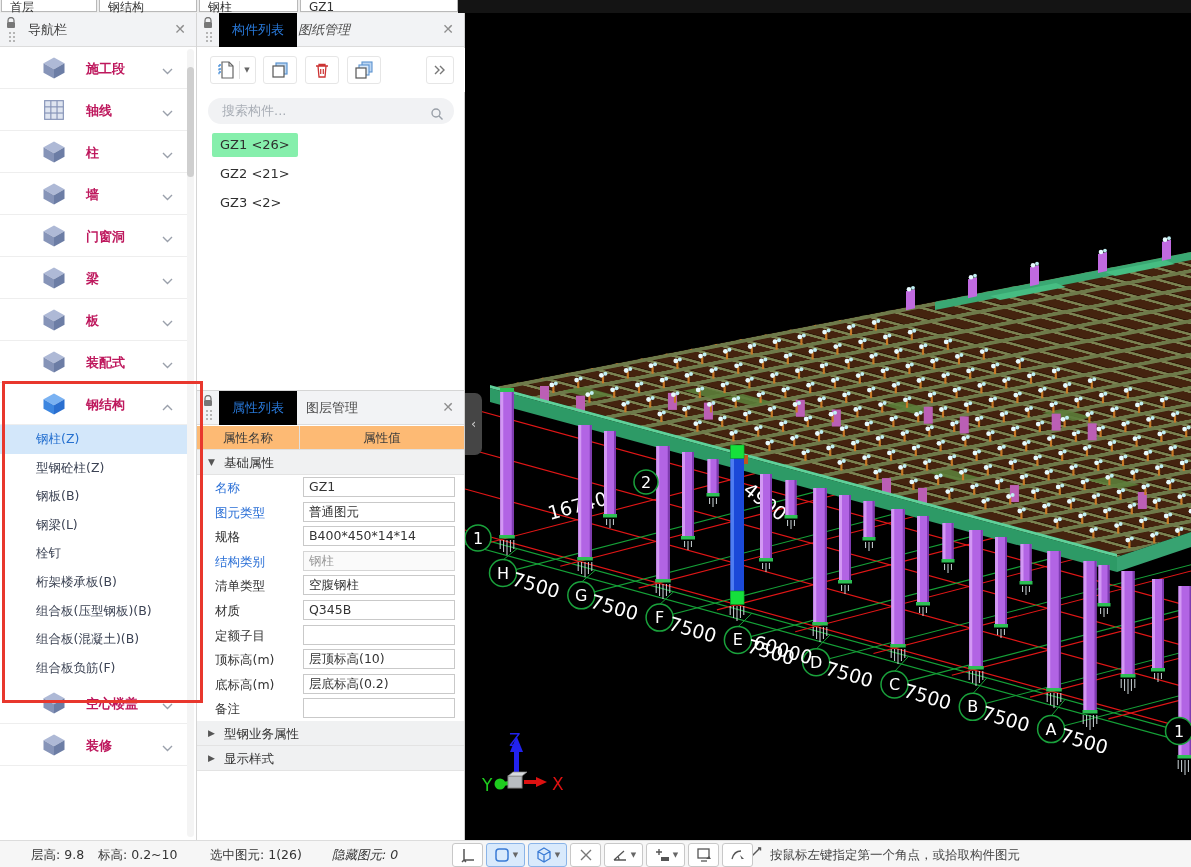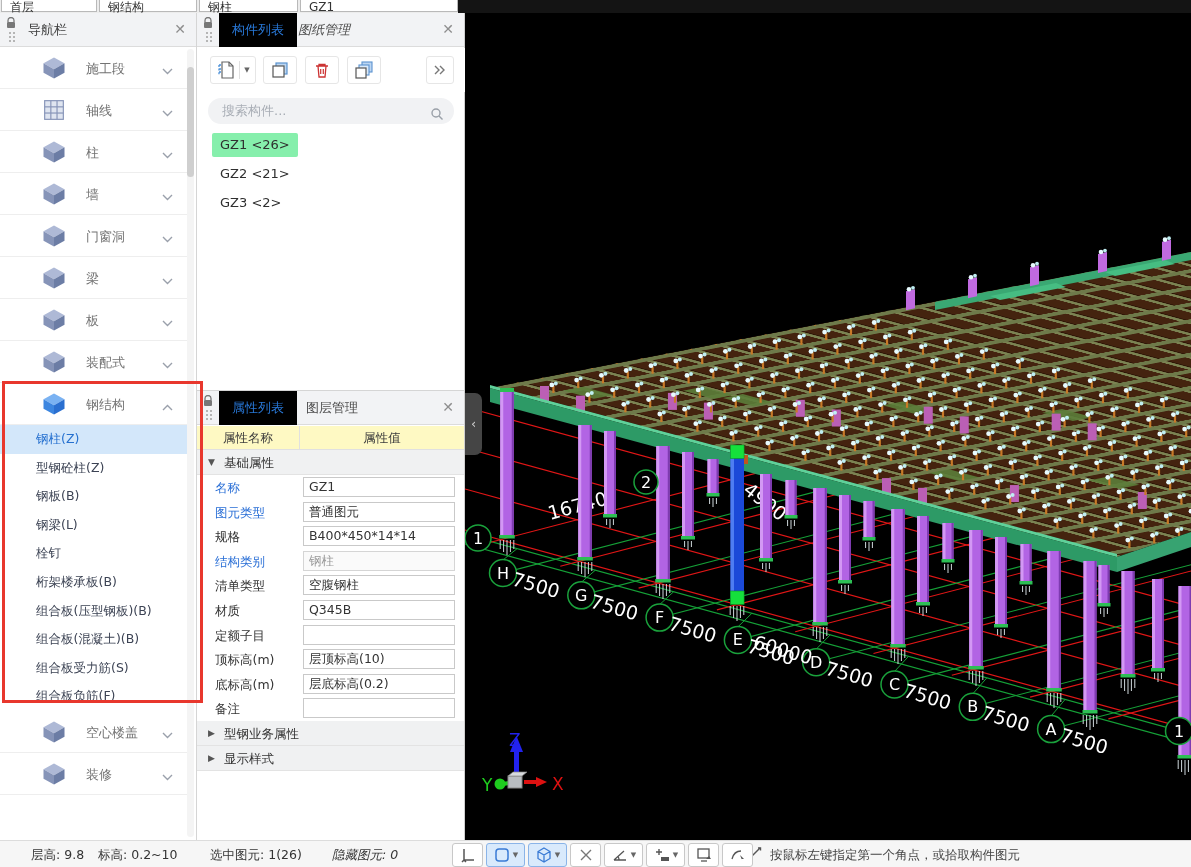--- a/index.html
+++ b/index.html
@@ -20,42 +20,42 @@
     background-image:radial-gradient(circle,#b5b5b5 1.1px,transparent 1.2px); background-size:4px 4px; }
   .phead .xclose { position:absolute; right:10px; top:8px; font-size:14px; color:#8d8d8d; line-height:16px; cursor:default; }
   .ptab { position:absolute; top:0; height:34px; line-height:34px; padding:0 13px; font-size:13px; color:#4b4b4b; }
   .ptab.active { background:#000000; color:#2878d8; }
   .ptitle { position:absolute; left:28px; top:0; height:34px; line-height:34px; font-size:13px; color:#3c3c3c; }
 
   
   #nav { position:absolute; left:0; top:13px; width:197px; height:827px; background:#fff; border-right:1px solid #d5d5d5; }
   #navlist { position:absolute; left:0; top:34px; width:187px; }
   .nav-group { position:relative; height:42px; border-bottom:1px solid #eeeeee; }
-  .nav-group .glabel { position:absolute; left:86px; top:13px; font-size:13px; font-weight:normal; color:#737373; }
+  .nav-group .glabel { position:absolute; left:86px; top:13px; font-size:13px; font-weight:bold; color:#be185d; }
   .nav-group .gicon { position:absolute; left:40px; top:7px; }
   .nav-group .chev { position:absolute; right:14px; top:16px; }
   .nav-child { position:relative; height:28.6px; line-height:28.6px; padding-left:36px; font-size:12.5px; color:#3c4354; }
   .nav-child.sel { background:#d3e7fa; color:#2570cf; }
   #nav-scroll { position:absolute; right:2px; top:36px; width:7px; height:788px; background:#f4f4f4; border-radius:4px; }
   #nav-scroll .thumb { position:absolute; left:0; top:18px; width:7px; height:110px; background:#cfcfcf; border-radius:4px; }
 
   
   #comp { position:absolute; left:197px; top:13px; width:268px; height:377px; background:#fff; border-right:1px solid #cfcfcf; }
   #comp-tools { position:absolute; left:0; top:35px; width:268px; height:44px; background:#fff; }
   .tool-btn { position:absolute; top:8px; height:28px; background:#fff; border:1px solid #e6e6e6; border-radius:3px; display:flex; align-items:center; justify-content:center; }
   #comp-search { position:absolute; left:11px; top:85px; width:246px; height:26px; border-radius:13px; background:#f1f2f4; color:#a8adb5; font-size:13px; line-height:26px; padding-left:14px; }
   #comp-search .mag { position:absolute; right:10px; top:6px; }
   #comp-list { position:absolute; left:0; top:118px; width:268px; }
   .comp-item { position:relative; height:29px; }
   .comp-item .pill { position:absolute; left:15px; top:2px; height:24px; line-height:24px; padding:0 8px; font-size:13px; color:#2f2f2f; border-radius:2px; white-space:nowrap; }
   .comp-item.sel .pill { background:#86efac; }
 
   
   #prop { position:absolute; left:197px; top:390px; width:268px; height:477px; background:#fff; border-right:1px solid #cfcfcf; border-top:1px solid #d5d5d5; }
-  #prop-colhead { position:absolute; left:0; top:35px; width:267px; height:24px; background:#fef9c3; border-bottom:1px solid #e0e0e0; }
+  #prop-colhead { position:absolute; left:0; top:35px; width:267px; height:24px; background:#fdba74; border-bottom:1px solid #e0e0e0; }
   #prop-colhead .c1 { position:absolute; left:0; top:0; width:103px; height:24px; line-height:24px; text-align:center; color:#3c3c3c; border-right:1px solid #e0e0e0; }
   #prop-colhead .c2 { position:absolute; left:103px; top:0; right:0; height:24px; line-height:24px; text-align:center; color:#3c3c3c; }
   .prop-sec { position:relative; height:25px; line-height:25px; background:#f0f1f2; border-bottom:1px solid #e3e3e3; font-size:12.5px; color:#333; padding-left:27px; }
   .prop-sec .tri { position:absolute; left:11px; top:0; font-size:9px; color:#555; }
   .prop-row { position:relative; height:24.6px; }
   .prop-row .plabel { position:absolute; left:18px; top:5px; font-size:12.5px; color:#333; }
   .prop-row .plabel.em { color:#2a6fd6; }
   .prop-row .pval { position:absolute; left:106px; top:2px; width:152px; height:20px; line-height:18px; border:1px solid #c9c9c9; background:#fff; font-size:12.5px; color:#333; padding-left:5px; overflow:hidden; white-space:nowrap; }
   .prop-row .pval.dis { background:#fafafa; color:#9a9a9a; border-color:#d5d5d5; }
 
@@ -207,21 +207,20 @@
             </svg></span>
         </div>
         <div class="nav-child sel">钢柱(Z)</div>
         <div class="nav-child">型钢砼柱(Z)</div>
         <div class="nav-child">钢板(B)</div>
         <div class="nav-child">钢梁(L)</div>
         <div class="nav-child">栓钉</div>
         <div class="nav-child">桁架楼承板(B)</div>
         <div class="nav-child">组合板(压型钢板)(B)</div>
         <div class="nav-child">组合板(混凝土)(B)</div>
-        <div class="nav-child">组合板受力筋(S)</div>
         <div class="nav-child">组合板负筋(F)</div>
         <div class="nav-group">
           <span class="gicon"><svg width="28" height="28" viewBox="0 0 24 24">
     <path d="M12 3 L21 8 L12 13 L3 8 Z" fill="#aeb9d6"></path>
     <path d="M3 8 L12 13 L12 21 L3 16 Z" fill="#8694b8"></path>
     <path d="M12 13 L21 8 L21 16 L12 21 Z" fill="#6c7da5"></path>
             </svg></span>
     <span class="glabel">空心楼盖</span>
     <span class="chev"><svg width="11" height="7" viewBox="0 0 11 7">
               <path d="M1 1 L5.5 5.5 L10 1" fill="none" stroke="#9aa0ab" stroke-width="1.4"></path>

